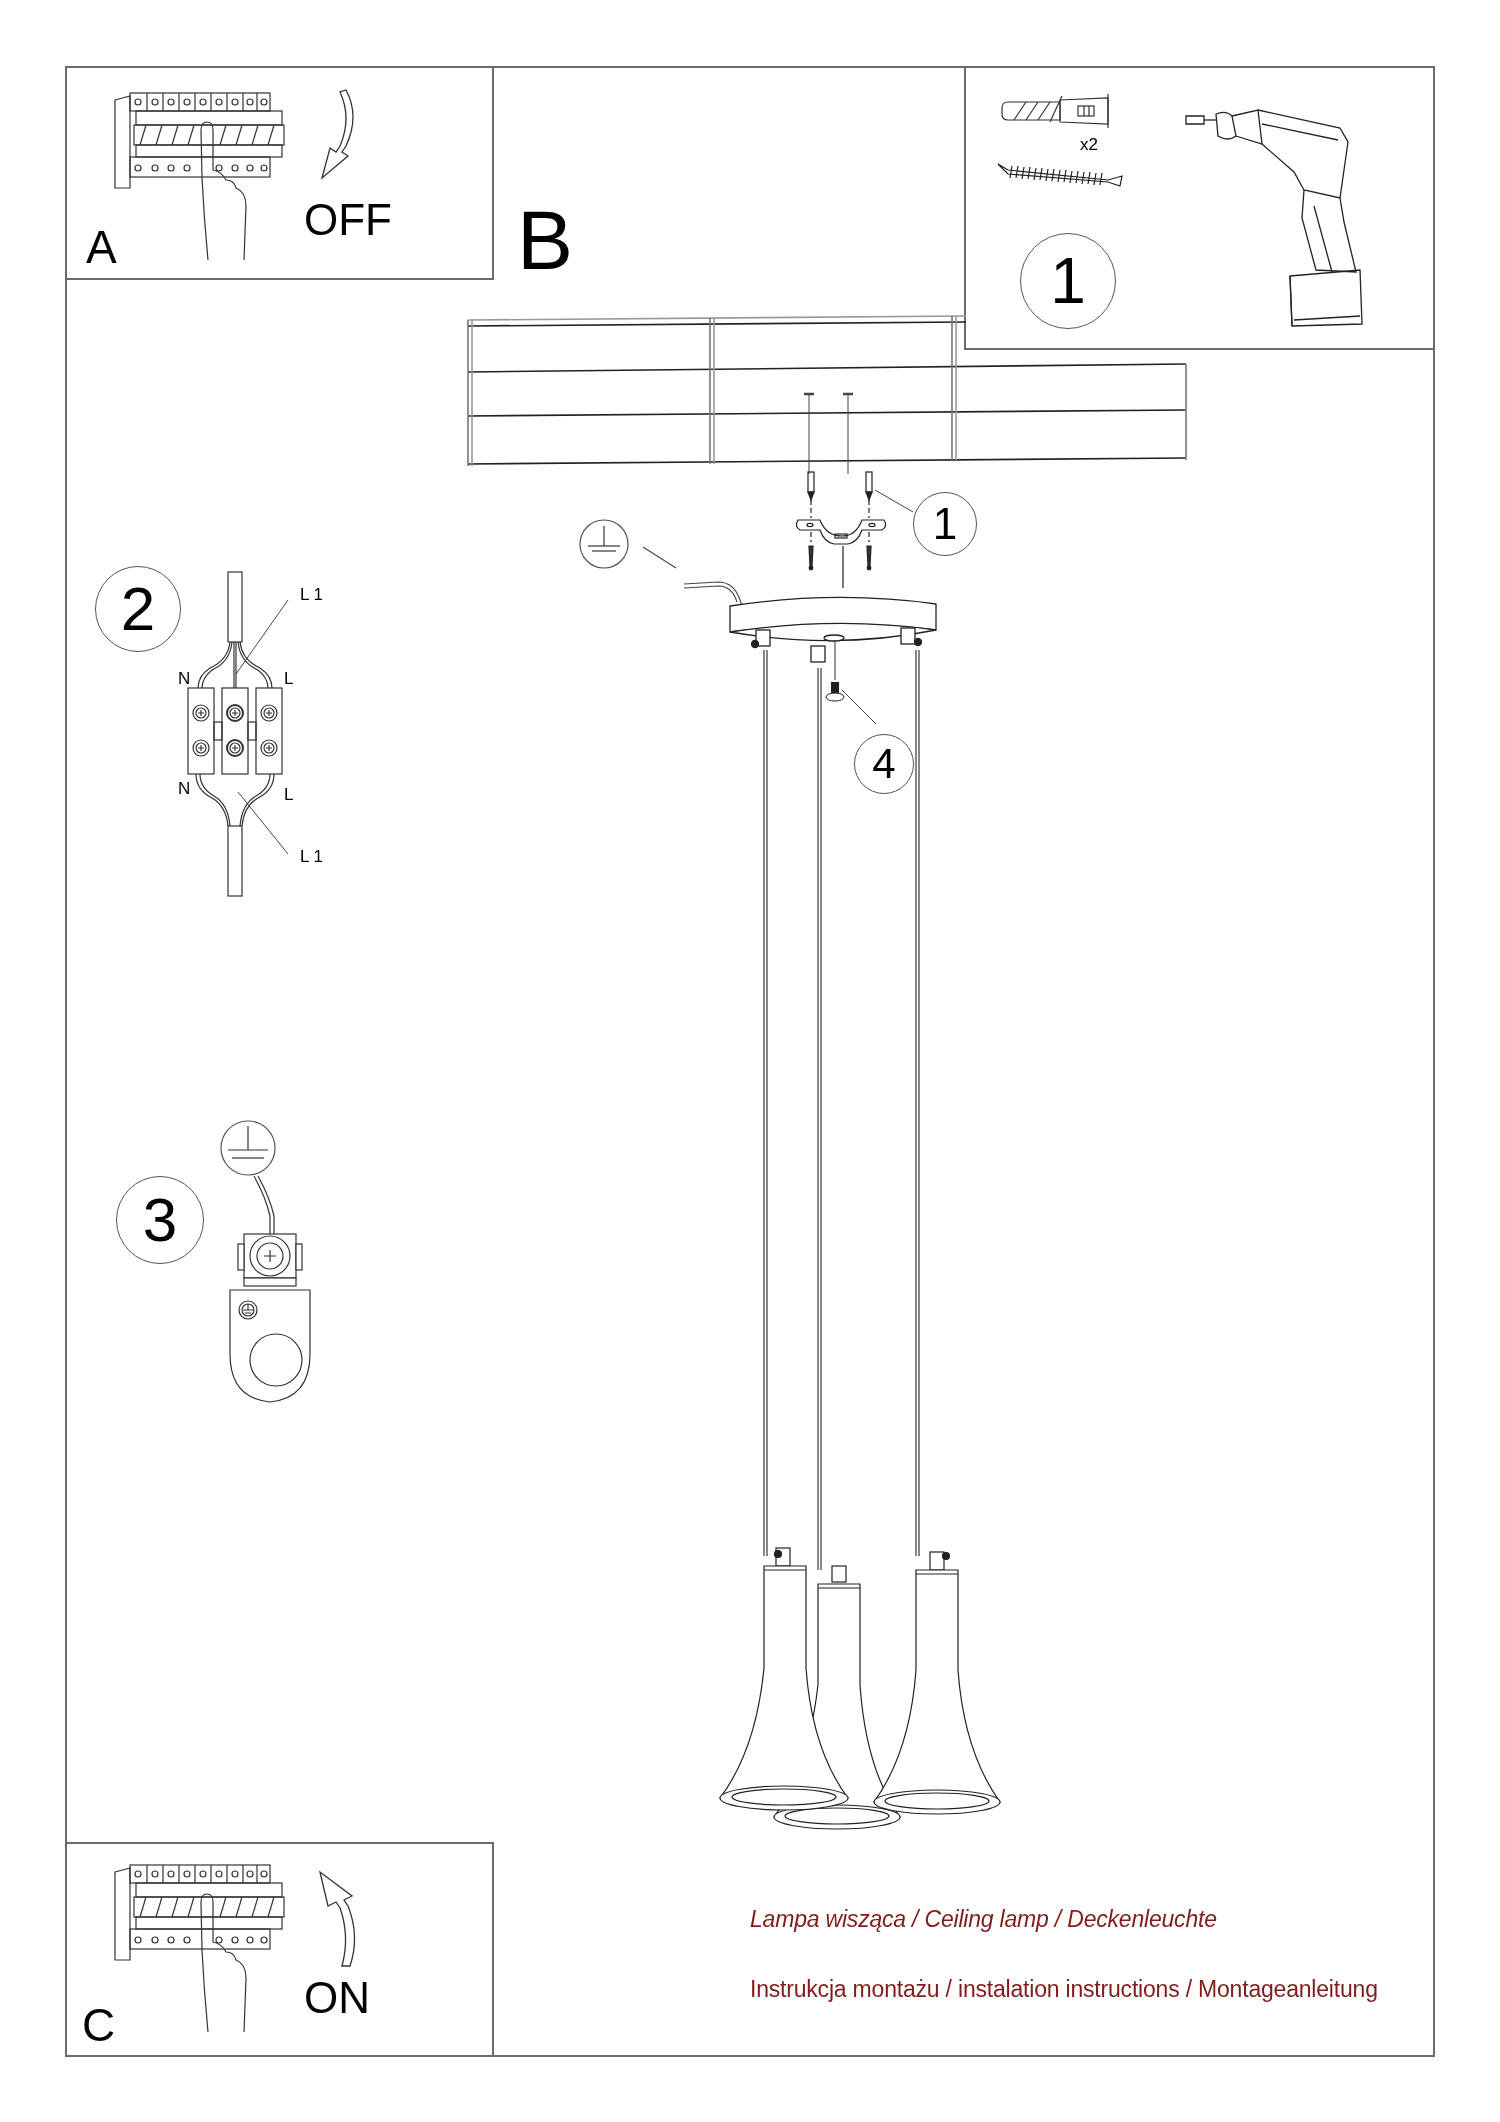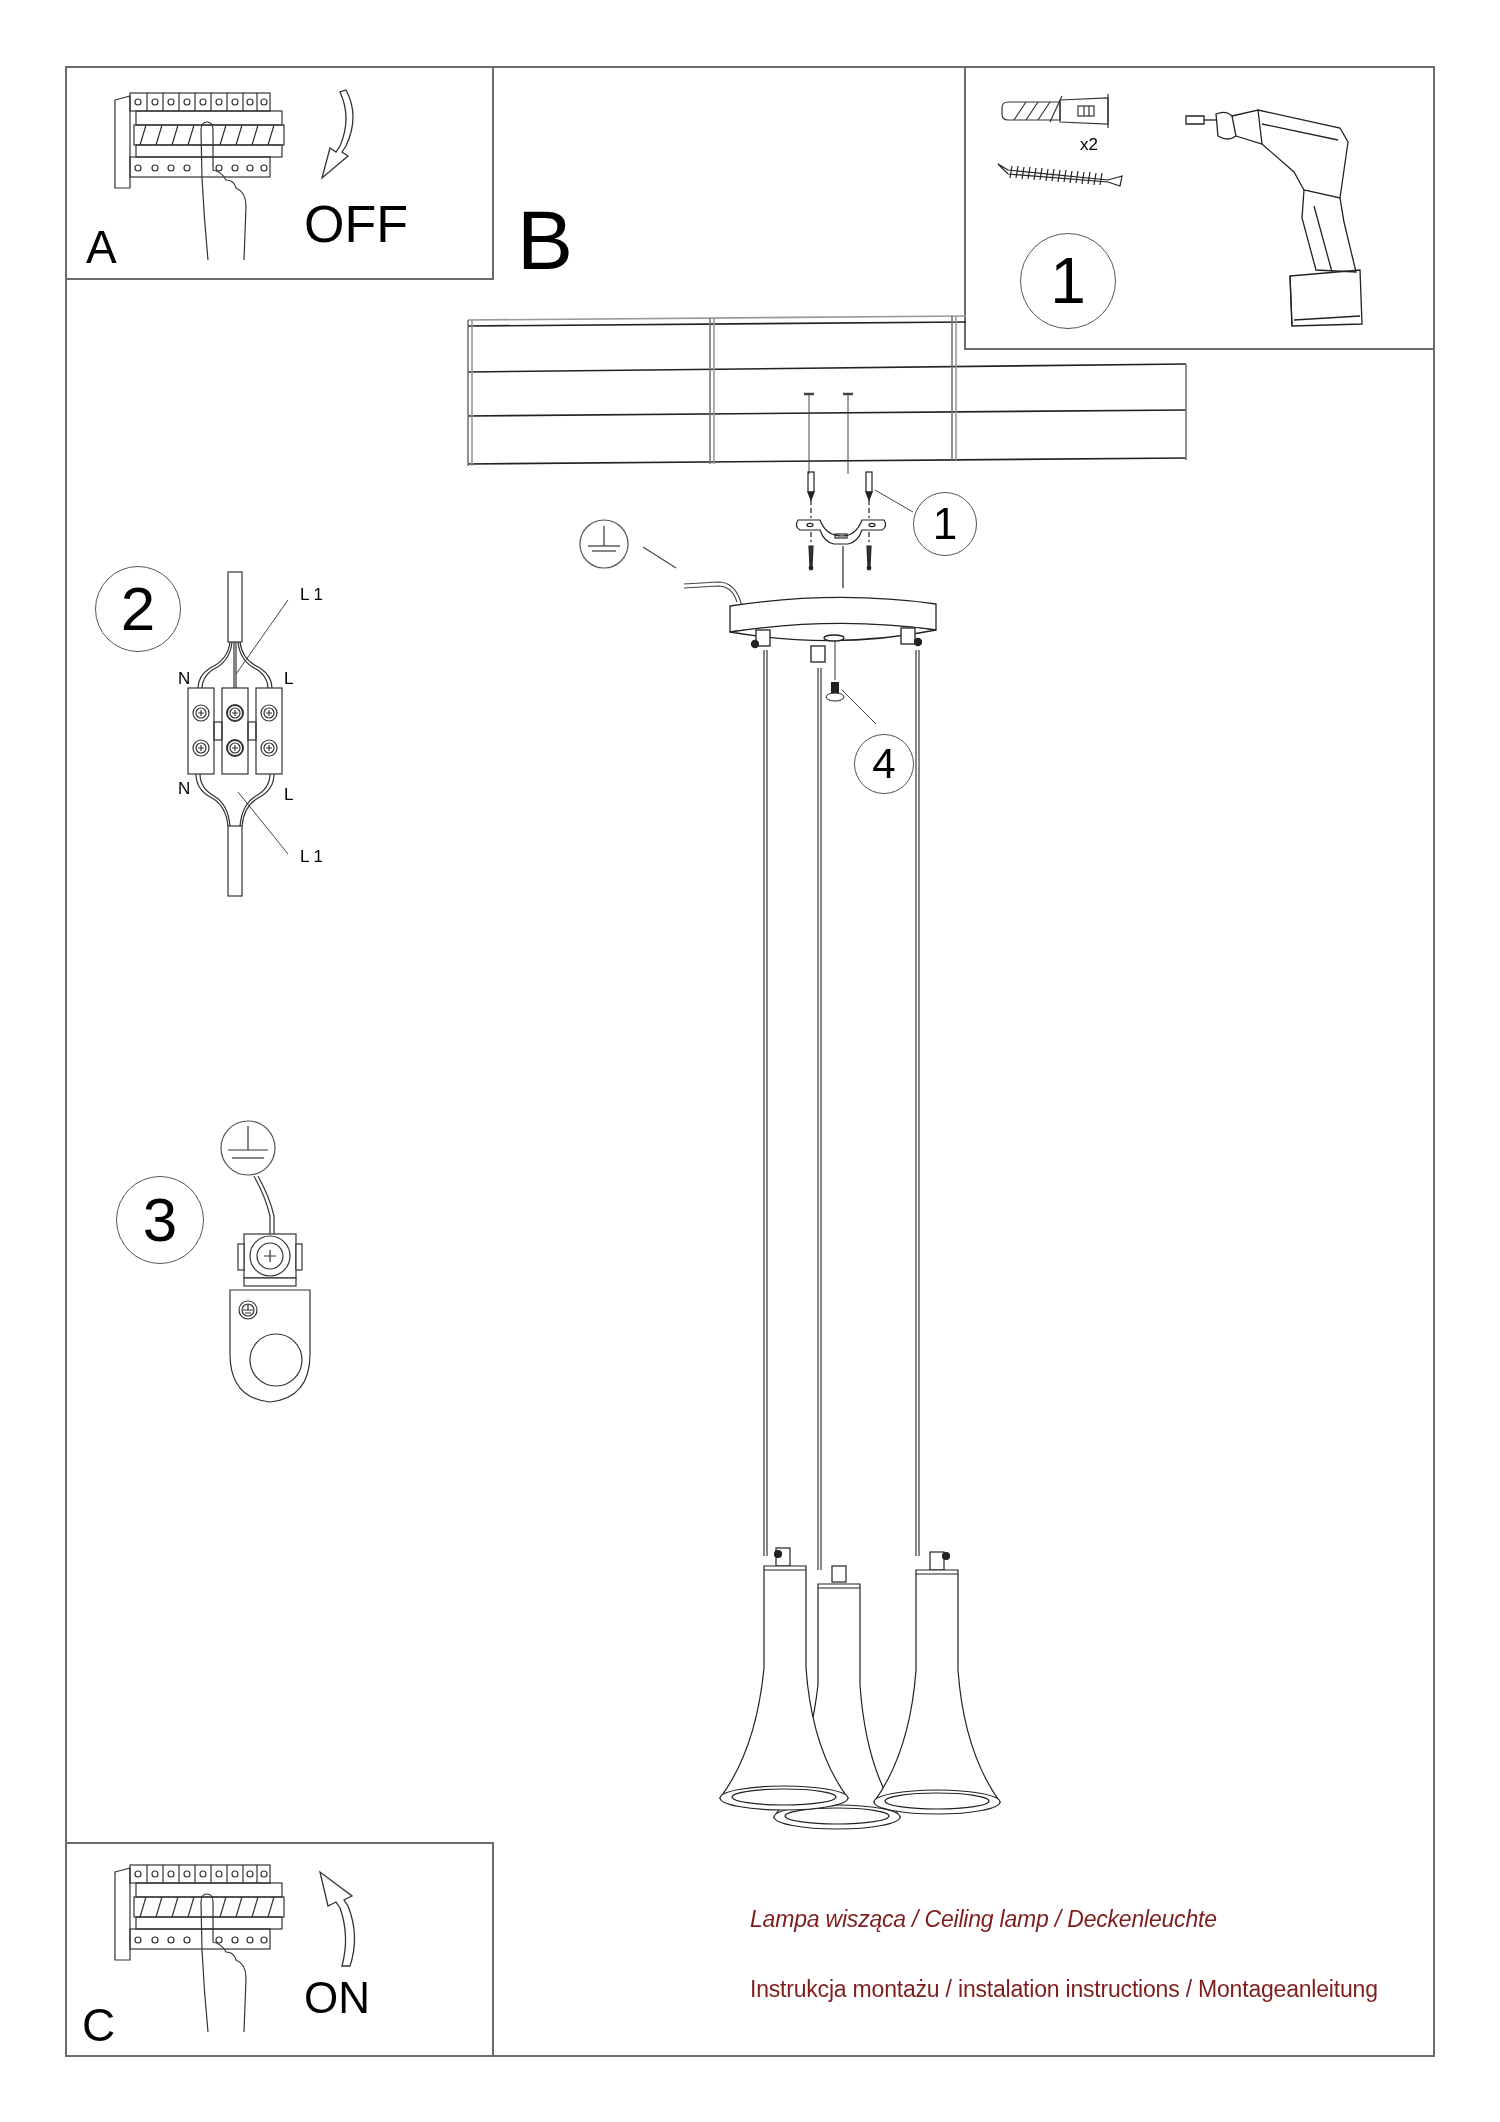--- a/index.html
+++ b/index.html
@@ -66,21 +66,21 @@
         <circle cx="140" cy="80" r="3"></circle>
         <circle cx="154" cy="80" r="3"></circle>
     </g>
     <path d="M91 42 Q91 34 97 34 Q103 34 103 42 L103 82 Q112 84 116 92 Q124 92 126 100 Q136 104 136 118 L134 172 M91 42 L92 90 Q94 130 98 172"></path>
   </g>
 </svg>
 <svg style="left:312px; top:86px;" width="80" height="100" viewBox="0 0 80 100">
   <path d="M34 4 Q48 30 34 60 L30 66 L36 70 L10 92 L18 62 L24 66 L28 60 Q40 32 28 6 Z" fill="#fff" stroke="#333" stroke-width="1.3"></path>
 </svg>
 <div class="lbl" style="left:86px; top:224px; font-size:46px;">A</div>
-<div class="lbl" style="left:304px; top:198px; font-size:52px;">OFF</div>
+<div class="lbl" style="left:304px; top:198px; font-size:44px;">OFF</div>
 
 <div class="lbl" style="left:517px; top:198px; font-size:84px;">B</div>
 
 <div class="frame" style="left:964px; top:66px; width:471px; height:284px;"></div>
 <svg style="left:1000px; top:92px;" width="112" height="40" viewBox="0 0 112 40">
   <g fill="none" stroke="#333" stroke-width="1.2">
     <path d="M2 16 Q2 10 8 10 L60 10 L60 28 L8 28 Q2 28 2 22 Z"></path>
     <path d="M60 8 L108 6 L108 32 L60 30 Z"></path>
     <line x1="108" y1="2" x2="108" y2="36"></line>
     <path d="M14 28 L26 10 M26 28 L38 10 M38 28 L50 10 M50 30 L62 4"></path>

